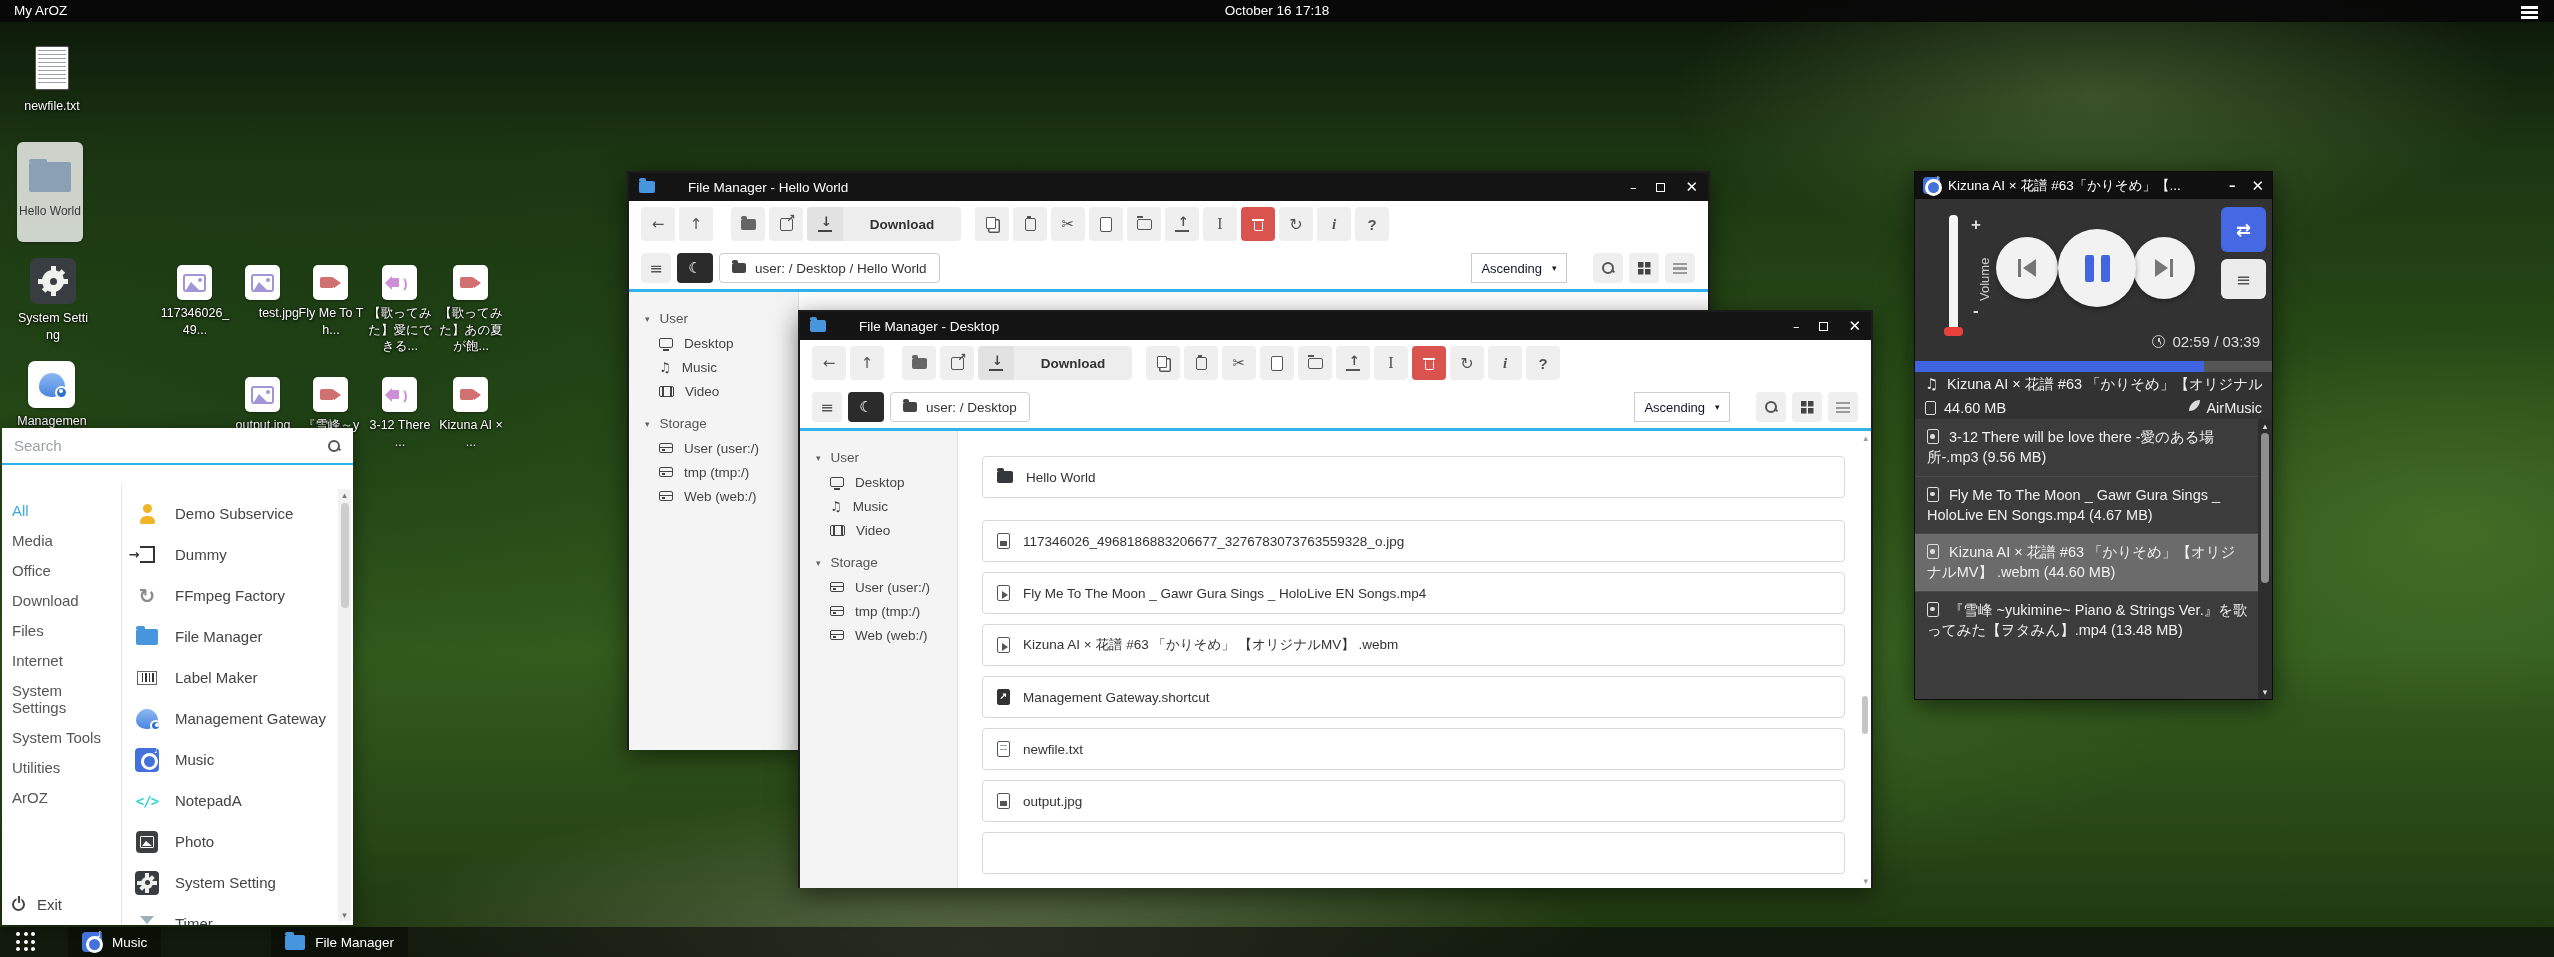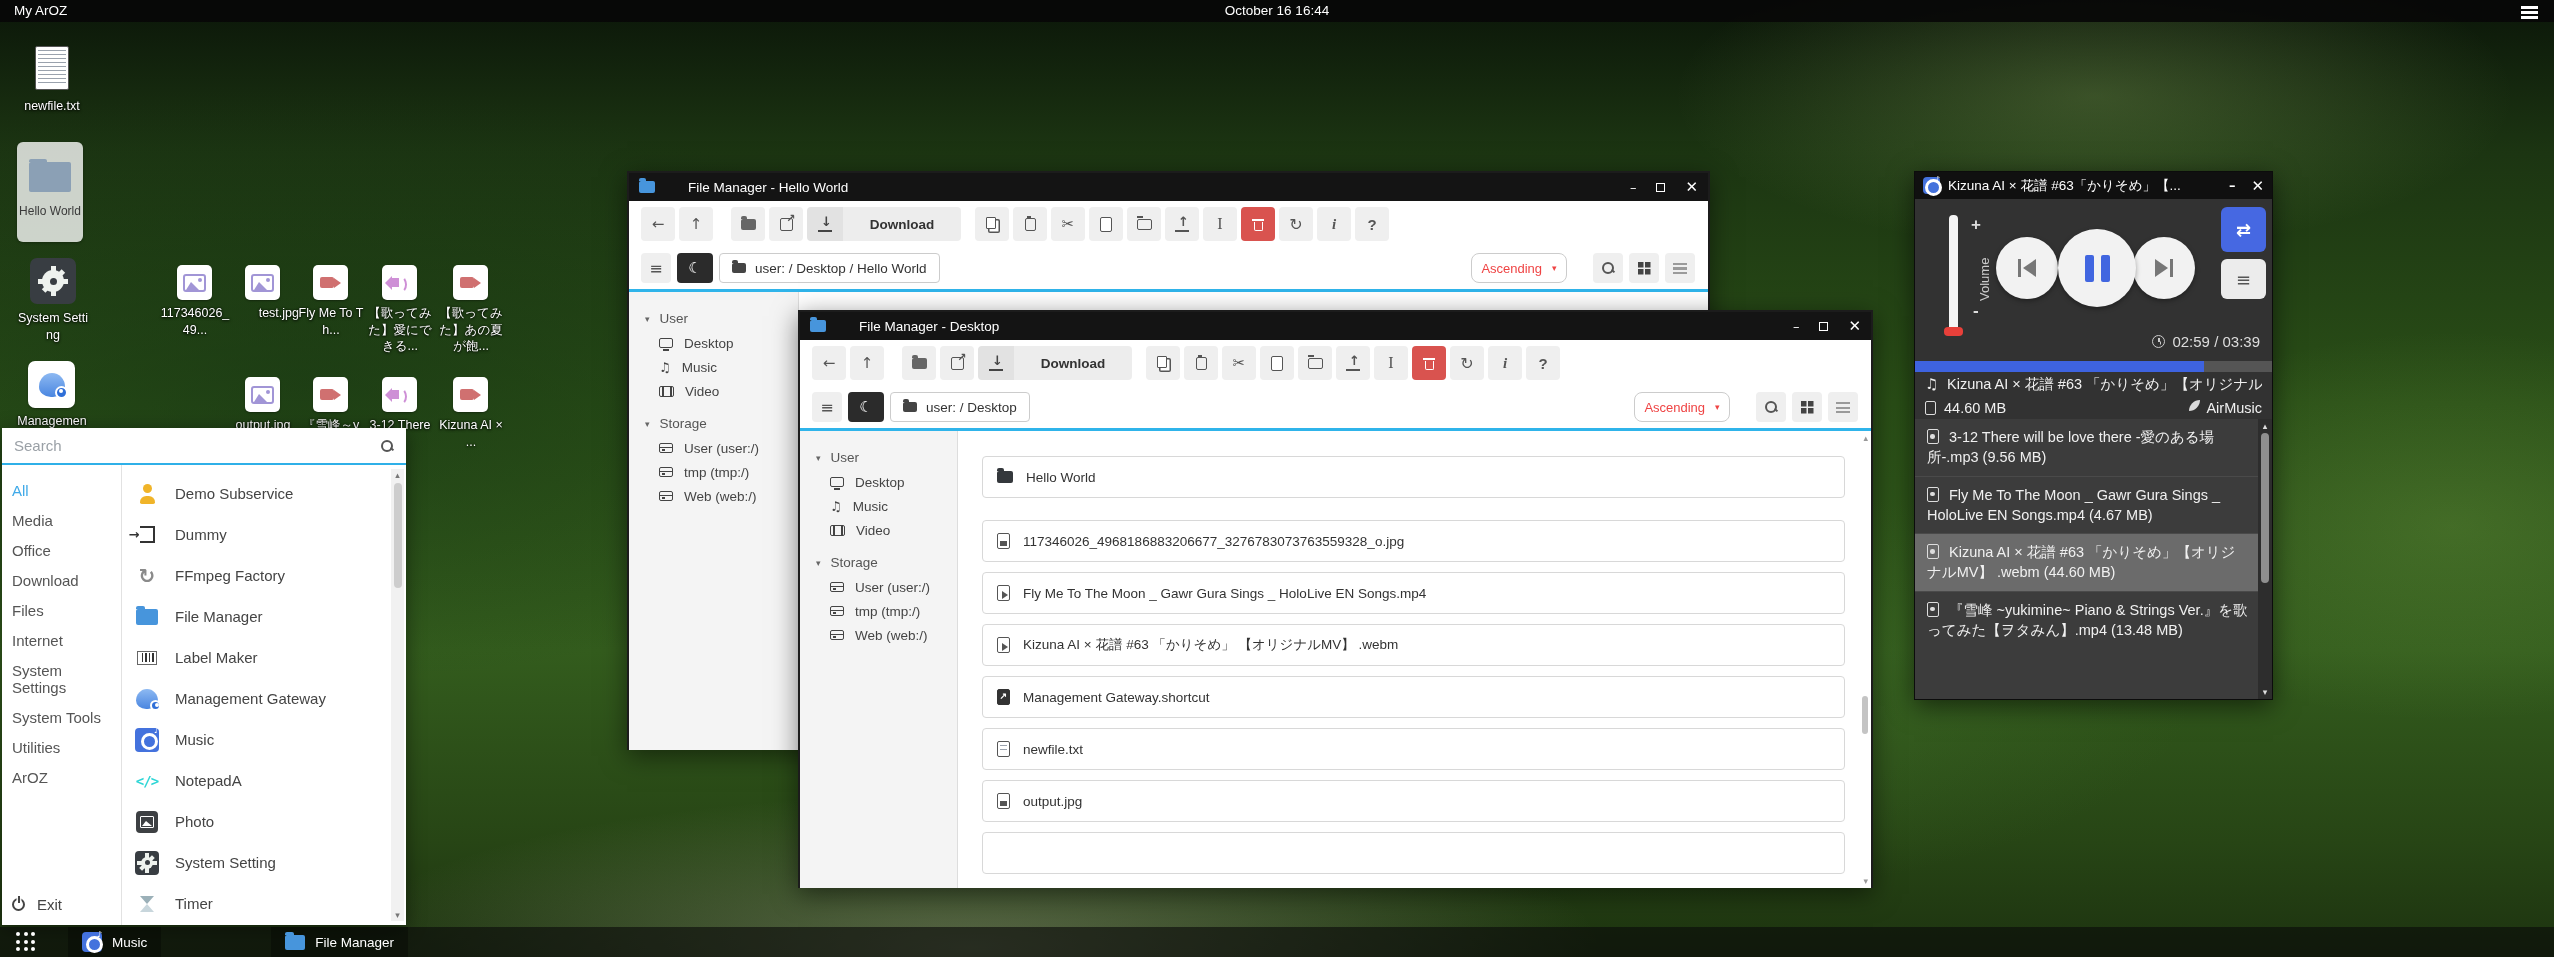--- a/index.html
+++ b/index.html
@@ -107,21 +107,21 @@
   .ib { width:34px; height:34px; border-radius:4px; background:#efefef; display:inline-flex; align-items:center; justify-content:center; margin-right:4px; color:#555; font-size:15px; }
   .ib.red { background:#d9534f; color:#fff; }
   .dlgroup { display:inline-flex; margin-right:14px; }
   .dlgroup .seg1 { width:36px; height:34px; background:#e2e2e2; border-radius:4px 0 0 4px; display:flex; align-items:center; justify-content:center; }
   .dlgroup .seg2 { width:118px; height:34px; background:#ededed; border-radius:0 4px 4px 0; display:flex; align-items:center; justify-content:center; font-size:13.5px; font-weight:bold; color:#333; }
   .toolbar2 { height:42px; display:flex; align-items:center; padding:0 12px; background:#fff; position:relative; }
   .ib2 { width:30px; height:30px; border-radius:4px; background:#efefef; display:inline-flex; align-items:center; justify-content:center; margin-right:6px; color:#555; }
   .ib2.dark { background:#2b2b2b; color:#fff; width:36px; font-size:15px; }
   .crumb { height:30px; border:1px solid #ccc; border-radius:4px; display:inline-flex; align-items:center; padding:0 12px; gap:9px; font-size:13.5px; color:#333; }
   .rgroup { position:absolute; right:13px; display:flex; align-items:center; }
-  .sortbox { height:30px; border:1px solid #ccc; border-radius:8px; width:96px; display:flex; align-items:center; justify-content:center; gap:10px; font-size:13px; color:#ef4444; margin-right:26px; }
+  .sortbox { height:30px; border:1px solid #ccc; border-radius:0; width:96px; display:flex; align-items:center; justify-content:center; gap:10px; font-size:13px; color:#0f172a; margin-right:26px; }
   .blue-div { height:3px; background:#2fb4ea; }
   .fm-body { display:flex; position:relative; overflow:hidden; }
   .fm-side { background:#f4f4f4; border-right:1px solid #ddd; padding-top:14px; font-size:13.5px; color:#555; flex-shrink:0; }
   .side-h { display:flex; align-items:center; gap:10px; padding:5px 0 5px 16px; }
   .side-i { display:flex; align-items:center; gap:11px; padding:4.5px 0 4.5px 30px; color:#444; }
   .fm-main { flex:1; background:#fff; position:relative; overflow:hidden; }
   .fcard { position:relative; margin:0 26px 10px 24px; height:42px; border:1px solid #d8d8d8; border-radius:4px; background:#fff;
     display:flex; align-items:center; padding:0 14px; gap:13px; font-size:13.5px; color:#333; }
   .scroll-a { position:absolute; right:3px; font-size:9px; color:#999; }
   .vthumb { position:absolute; right:3px; width:6px; border-radius:3px; background:#c4c4c4; }
@@ -151,21 +151,21 @@
   .playlist { background:#3c3c3c; position:relative; height:280px; overflow:hidden; }
   .plitem { position:relative; padding:8px 24px 8px 12px; color:#f0f0f0; font-size:14.5px; line-height:1.4; border-bottom:1px solid #4a4a4a; }
   .plitem.sel { background:#6b6b6b; }
   .pl-icon { display:inline-block; position:relative; width:12px; height:15px; border:1.5px solid #ddd; border-radius:2px; vertical-align:-2px; margin-right:10px; }
   .pl-icon::after { content:""; position:absolute; left:2px; top:4px; width:4.5px; height:4.5px; border-radius:50%; background:#ddd; }
   .plscroll { position:absolute; right:0; top:0; bottom:0; width:14px; background:#2d2d2d; }
   .plscroll .up, .plscroll .dn { position:absolute; left:0; right:0; text-align:center; color:#ddd; font-size:9px; }
   .plscroll .th { position:absolute; left:3px; width:8px; background:#8f8f8f; border-radius:4px; }
 
   
-  #startmenu { position:absolute; left:2px; top:428px; width:404px; height:497px; background:#fff; z-index:40; box-shadow:0 4px 18px rgba(0,0,0,0.45); display:flex; flex-direction:column; }
+  #startmenu { position:absolute; left:2px; top:428px; width:351px; height:497px; background:#fff; z-index:40; box-shadow:0 4px 18px rgba(0,0,0,0.45); display:flex; flex-direction:column;gap:20px; }
   .sm-search { height:37px; border-bottom:2.5px solid #2fb0e8; display:flex; align-items:center; padding:0 12px; }
   .sm-search input { flex:1; border:none; outline:none; font-size:15px; color:#333; font-family:inherit; }
   .sm-search input::placeholder { color:#9aa0a6; }
   .sm-body { flex:1; display:flex; overflow:hidden; position:relative; }
   .sm-cats { width:120px; border-right:1px solid #e2e2e2; padding-top:10px; position:relative; }
   .sm-cat { padding:6.5px 10px; font-size:15px; color:#555; }
   .sm-cat.active { color:#3fa9e8; }
   .sm-apps { flex:1; padding:8px 20px 0 12px; position:relative; overflow:hidden; }
   .sm-app { height:41px; display:flex; align-items:center; gap:15px; }
   .sm-app .aic { width:26px; display:flex; justify-content:center; }
@@ -704,21 +704,21 @@
         <span class="up g" style="top:1px;">▴</span>
         <div class="th" style="top:14px;height:105px;"></div>
         <span class="dn g" style="bottom:1px;">▾</span>
       </div>
     </div>
   </div>
 </div>
 
 <div id="topbar">
   <span class="tb-title">My ArOZ</span>
-  <span class="tb-clock">October 16 16:44</span>
+  <span class="tb-clock">October 16 17:18</span>
   <span class="burger"></span>
 </div>
 
 <div id="taskbar">
   <span class="dots">
       <i></i>
       <i></i>
       <i></i>
       <i></i>
       <i></i>

